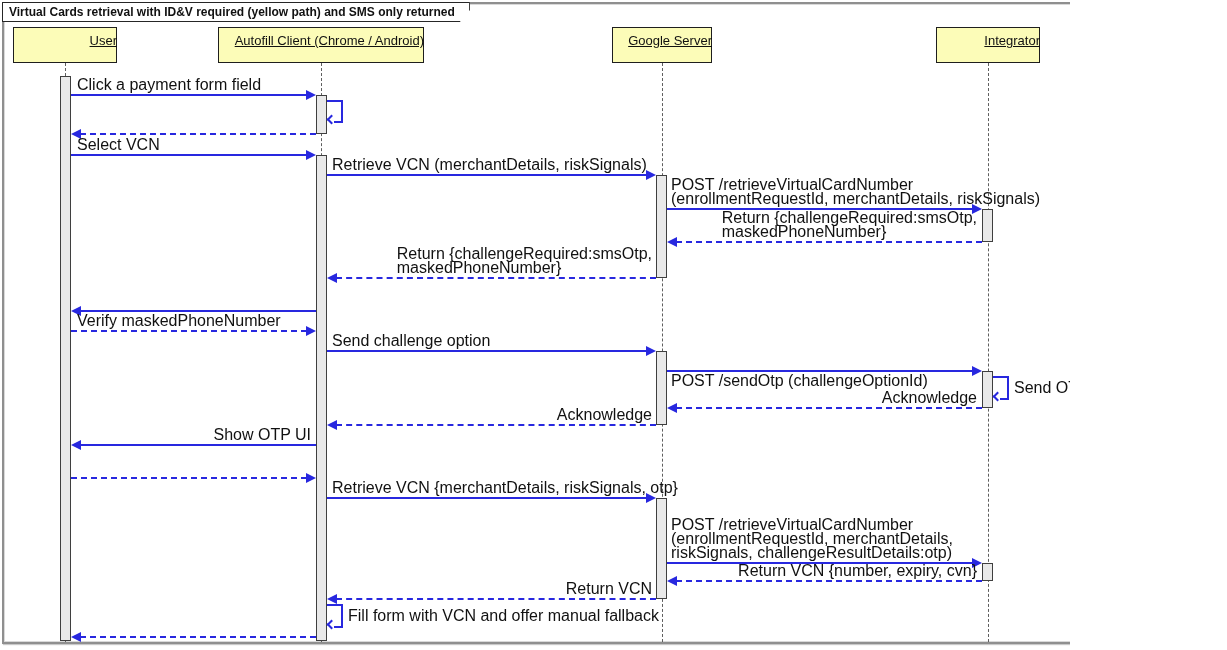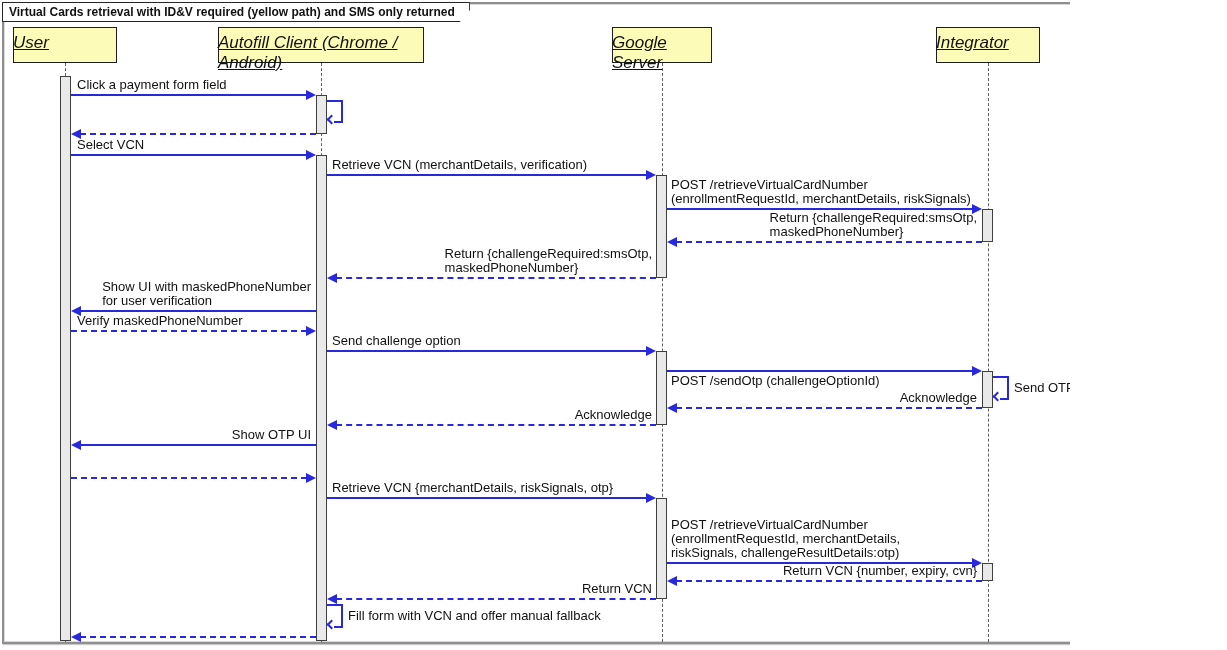--- a/index.html
+++ b/index.html
@@ -7,24 +7,24 @@
          font-family:"Liberation Sans","DejaVu Sans",sans-serif;color:#111;}
   .frame{position:absolute;left:2px;top:2px;width:1218px;height:642px;box-sizing:border-box;
          border:2px solid #8f8f8f;box-shadow:inset 0 0 0 1px #d9d9d9,1px 1px 1px #c9c9c9;}
   .title-tab{position:absolute;left:2px;top:2px;height:20px;box-sizing:border-box;z-index:30;
          background:#fff;border:1.5px solid #262626;padding:2px 14px 0 6px;
          font-size:12px;font-weight:bold;line-height:15px;
          clip-path:polygon(0 0,100% 0,100% 40%,calc(100% - 10px) 100%,0 100%);}
   #canvas{position:absolute;left:0;top:0;width:1227px;height:650px;z-index:10;}
   #canvas div{position:absolute;box-sizing:border-box;}
   .pbox{background:#FCFCB8;border:1.5px solid #1e1e1e;}
-  .plabel{font-size:17px;text-align:left;text-decoration:underline;font-style:italic;}
+  .plabel{font-size:13px;text-align:right;text-decoration:underline;}
   .lifeline{width:0;border-left:1px dashed #5f5f5f;}
   .activation{background:#E9E9E9;border:1px solid #3f3f3f;}
-  .mlabel{font-size:13px;line-height:14px;white-space:pre;}
+  .mlabel{font-size:16px;line-height:14px;white-space:pre;}
   .chev{width:7px;height:7px;border-left:2px solid;border-bottom:2px solid;transform:rotate(45deg);}
 </style>
 </head>
 <body>
 
 <div class="stage">
   <div class="frame"></div>
   <div class="title-tab">
     <span>Virtual Cards retrieval with ID&amp;V required (yellow path) and SMS only returned</span>
   </div>
@@ -57,37 +57,35 @@
       <div style="left: 341px; top: 100px; width: 0px; height: 21px; border-left: 2px solid rgb(40, 40, 223);"></div>
       <div style="left: 334px; top: 121px; width: 9px; height: 0px; border-top: 2px solid rgb(40, 40, 223);"></div>
       <div class="chev" style="left: 328px; top: 116px; border-color: rgb(40, 40, 223);"></div>
       <div style="left: 80px; top: 133px; width: 236px; height: 0px; border-top: 2px dashed rgb(40, 40, 223);"></div>
       <div style="left: 71px; top: 129px; width: 0px; height: 0px; border-top: 5px solid transparent; border-bottom: 5px solid transparent; border-right: 10px solid rgb(40, 40, 223);"></div>
       <div style="left: 71px; top: 154px; width: 236px; height: 0px; border-top: 2px solid rgb(40, 40, 223);"></div>
       <div style="left: 306px; top: 150px; width: 0px; height: 0px; border-top: 5px solid transparent; border-bottom: 5px solid transparent; border-left: 10px solid rgb(40, 40, 223);"></div>
       <div class="mlabel" style="top: 138px; left: 77px;">Select VCN</div>
       <div style="left: 327px; top: 174px; width: 320px; height: 0px; border-top: 2px solid rgb(40, 40, 223);"></div>
       <div style="left: 646px; top: 170px; width: 0px; height: 0px; border-top: 5px solid transparent; border-bottom: 5px solid transparent; border-left: 10px solid rgb(40, 40, 223);"></div>
-      <div class="mlabel" style="top: 158px; left: 332px;">Retrieve VCN (merchantDetails, verification)</div>
+      <div class="mlabel" style="top: 158px; left: 332px;">Retrieve VCN (merchantDetails, riskSignals)</div>
       <div style="left: 667px; top: 208px; width: 306px; height: 0px; border-top: 2px solid rgb(40, 40, 223);"></div>
       <div style="left: 972px; top: 204px; width: 0px; height: 0px; border-top: 5px solid transparent; border-bottom: 5px solid transparent; border-left: 10px solid rgb(40, 40, 223);"></div>
       <div class="mlabel" style="top: 178px; left: 671px;">POST /retrieveVirtualCardNumber
 (enrollmentRequestId, merchantDetails, riskSignals)</div>
       <div style="left: 676px; top: 241px; width: 306px; height: 0px; border-top: 2px dashed rgb(40, 40, 223);"></div>
       <div style="left: 667px; top: 237px; width: 0px; height: 0px; border-top: 5px solid transparent; border-bottom: 5px solid transparent; border-right: 10px solid rgb(40, 40, 223);"></div>
       <div class="mlabel" style="top: 211px; right: 250px;">Return {challengeRequired:smsOtp,
 maskedPhoneNumber}</div>
       <div style="left: 336px; top: 277px; width: 320px; height: 0px; border-top: 2px dashed rgb(40, 40, 223);"></div>
       <div style="left: 327px; top: 273px; width: 0px; height: 0px; border-top: 5px solid transparent; border-bottom: 5px solid transparent; border-right: 10px solid rgb(40, 40, 223);"></div>
       <div class="mlabel" style="top: 247px; right: 575px;">Return {challengeRequired:smsOtp,
 maskedPhoneNumber}</div>
       <div style="left: 80px; top: 310px; width: 236px; height: 0px; border-top: 2px solid rgb(40, 40, 223);"></div>
       <div style="left: 71px; top: 306px; width: 0px; height: 0px; border-top: 5px solid transparent; border-bottom: 5px solid transparent; border-right: 10px solid rgb(40, 40, 223);"></div>
-      <div class="mlabel" style="top: 280px; right: 916px;">Show UI with maskedPhoneNumber
-for user verification</div>
       <div style="left: 71px; top: 330px; width: 236px; height: 0px; border-top: 2px dashed rgb(40, 40, 223);"></div>
       <div style="left: 306px; top: 326px; width: 0px; height: 0px; border-top: 5px solid transparent; border-bottom: 5px solid transparent; border-left: 10px solid rgb(40, 40, 223);"></div>
       <div class="mlabel" style="top: 314px; left: 77px;">Verify maskedPhoneNumber</div>
       <div style="left: 327px; top: 350px; width: 320px; height: 0px; border-top: 2px solid rgb(40, 40, 223);"></div>
       <div style="left: 646px; top: 346px; width: 0px; height: 0px; border-top: 5px solid transparent; border-bottom: 5px solid transparent; border-left: 10px solid rgb(40, 40, 223);"></div>
       <div class="mlabel" style="top: 334px; left: 332px;">Send challenge option</div>
       <div style="left: 667px; top: 370px; width: 306px; height: 0px; border-top: 2px solid rgb(40, 40, 223);"></div>
       <div style="left: 972px; top: 366px; width: 0px; height: 0px; border-top: 5px solid transparent; border-bottom: 5px solid transparent; border-left: 10px solid rgb(40, 40, 223);"></div>
       <div class="mlabel" style="top: 354px; left: 671px; margin-top: 20px;">POST /sendOtp (challengeOptionId)</div>
       <div style="left: 993px; top: 376px; width: 16px; height: 0px; border-top: 2px solid rgb(40, 40, 223);"></div>

